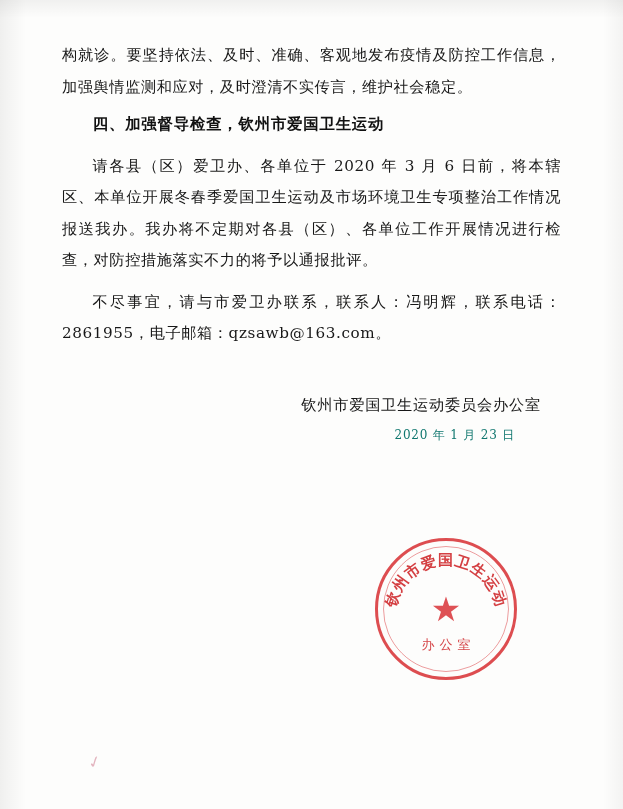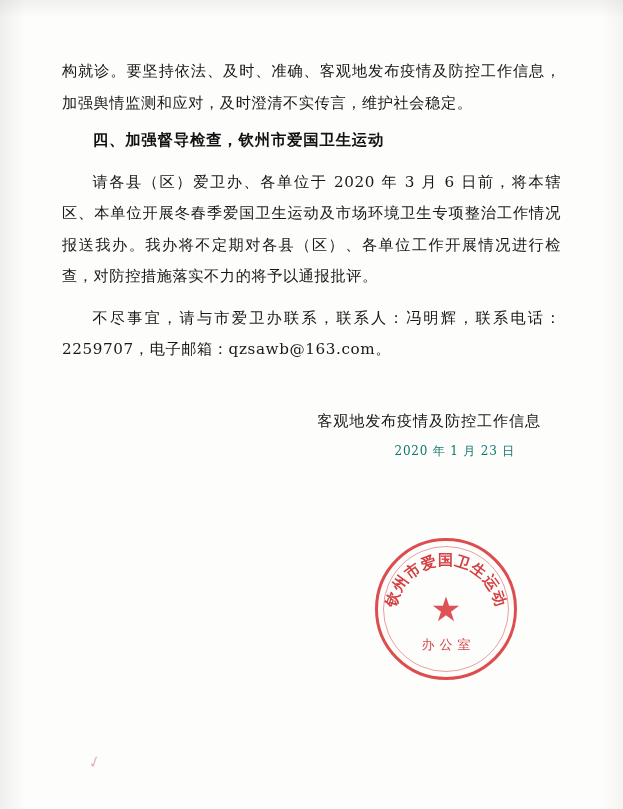--- a/index.html
+++ b/index.html
@@ -14,21 +14,21 @@
     color: #1a1a1a;
     overflow: hidden;
     position: relative;
   }
   .page {
     position: relative;
     width: 623px;
     height: 809px;
     background: #fdfdfc;
     box-sizing: border-box;
-    padding: 56px 62px 0 62px;
+    padding: 40px 62px 0 62px;
   }
   .para {
     font-size: 15.2px;
     line-height: 31.5px;
     text-align: justify;
     text-justify: inter-ideograph;
     letter-spacing: 0.6px;
     margin: 0 0 2px 0;
     color: #181818;
   }
@@ -170,24 +170,24 @@
   <div class="edge-shadow-top"></div>
   <div class="edge-shadow-right"></div>
 
   <p class="para">构就诊。要坚持依法、及时、准确、客观地发布疫情及防控工作信息，加强舆情监测和应对，及时澄清不实传言，维护社会稳定。</p>
 
   <p class="heading">四、加强督导检查，钦州市爱国卫生运动</p>
 
 
   <p class="para indent block-gap">请各县（区）爱卫办、各单位于 2020 年 3 月 6 日前，将本辖区、本单位开展冬春季爱国卫生运动及市场环境卫生专项整治工作情况报送我办。我办将不定期对各县（区）、各单位工作开展情况进行检查，对防控措施落实不力的将予以通报批评。</p>
 
-  <p class="para indent block-gap">不尽事宜，请与市爱卫办联系，联系人：冯明辉，联系电话：2259707，电子邮箱：qzsawb@163.com。</p>
+  <p class="para indent block-gap">不尽事宜，请与市爱卫办联系，联系人：冯明辉，联系电话：2861955，电子邮箱：qzsawb@163.com。</p>
 
   <div class="signature">
-    <div class="sig-line">客观地发布疫情及防控工作信息</div>
+    <div class="sig-line">钦州市爱国卫生运动委员会办公室</div>
     <div class="sig-date">2020 年 1 月 23 日</div>
   </div>
 
   <div class="seal">
     <div class="seal-ring"></div>
     <div class="seal-ring-inner"></div>
     <svg class="seal-arc" viewBox="0 0 142 142">
       <defs>
         <path id="sealArcPath" d="M 20,78 A 51,51 0 0 1 122,78"></path>
       </defs>

